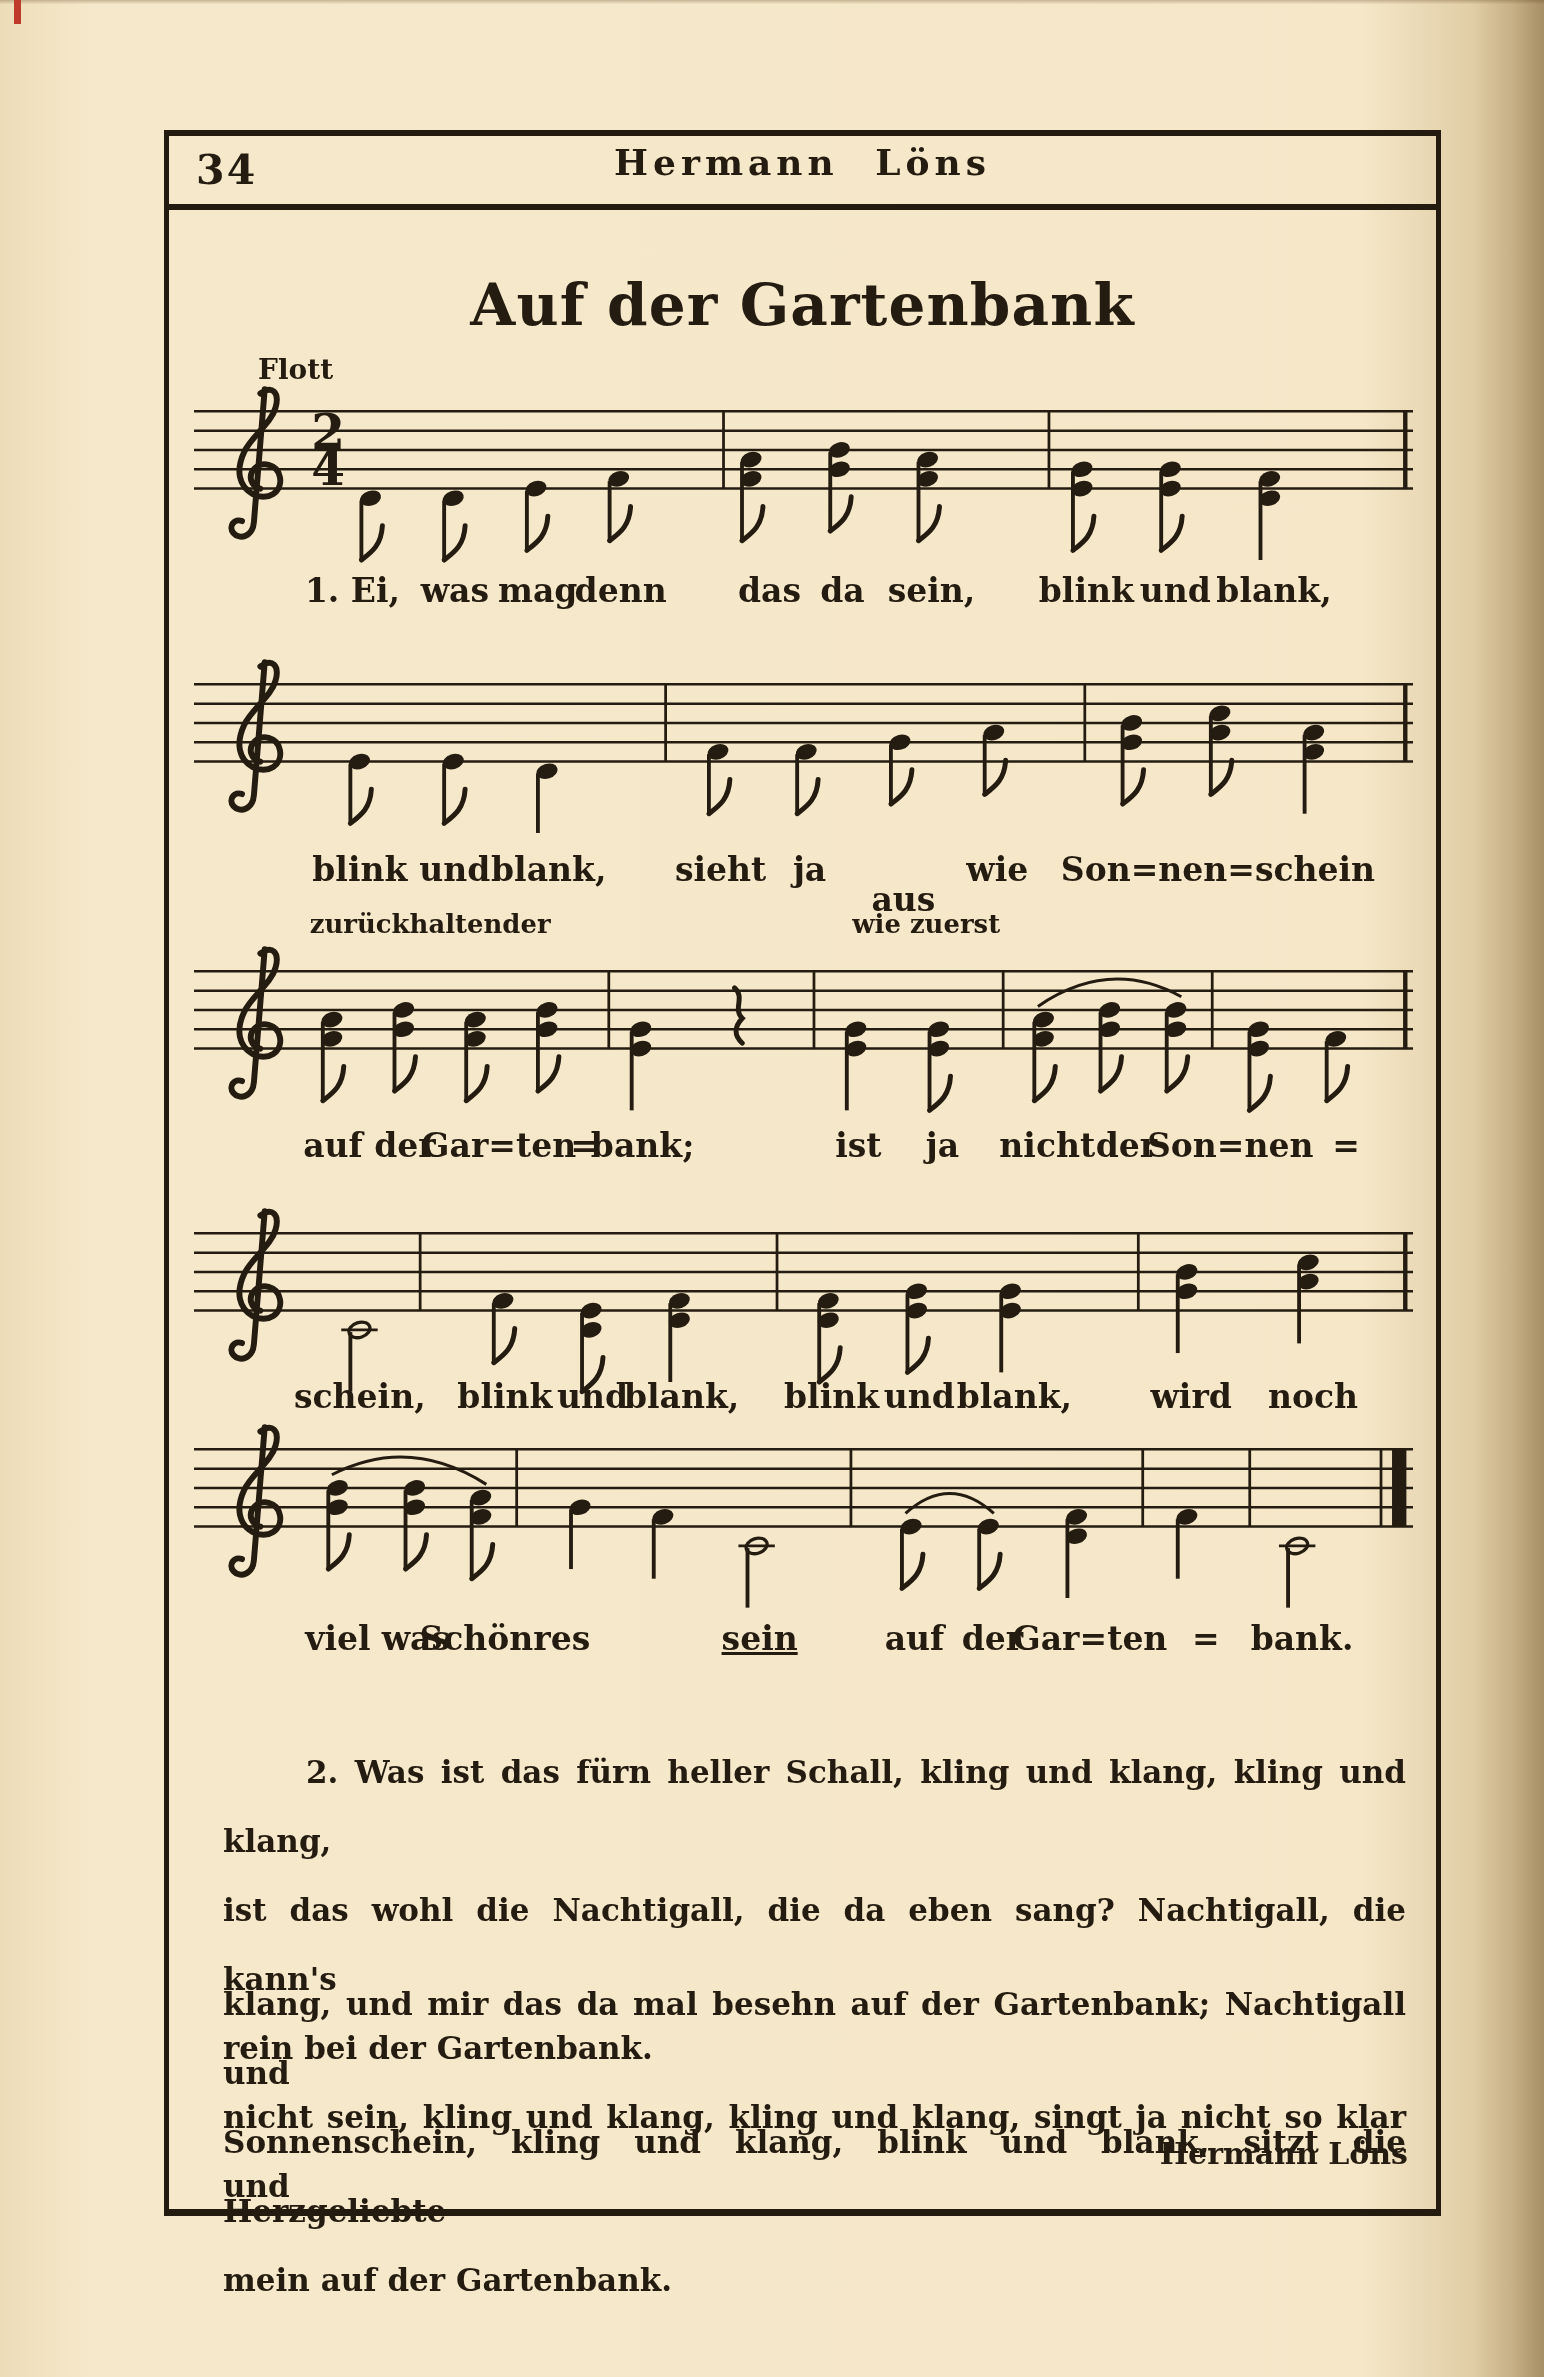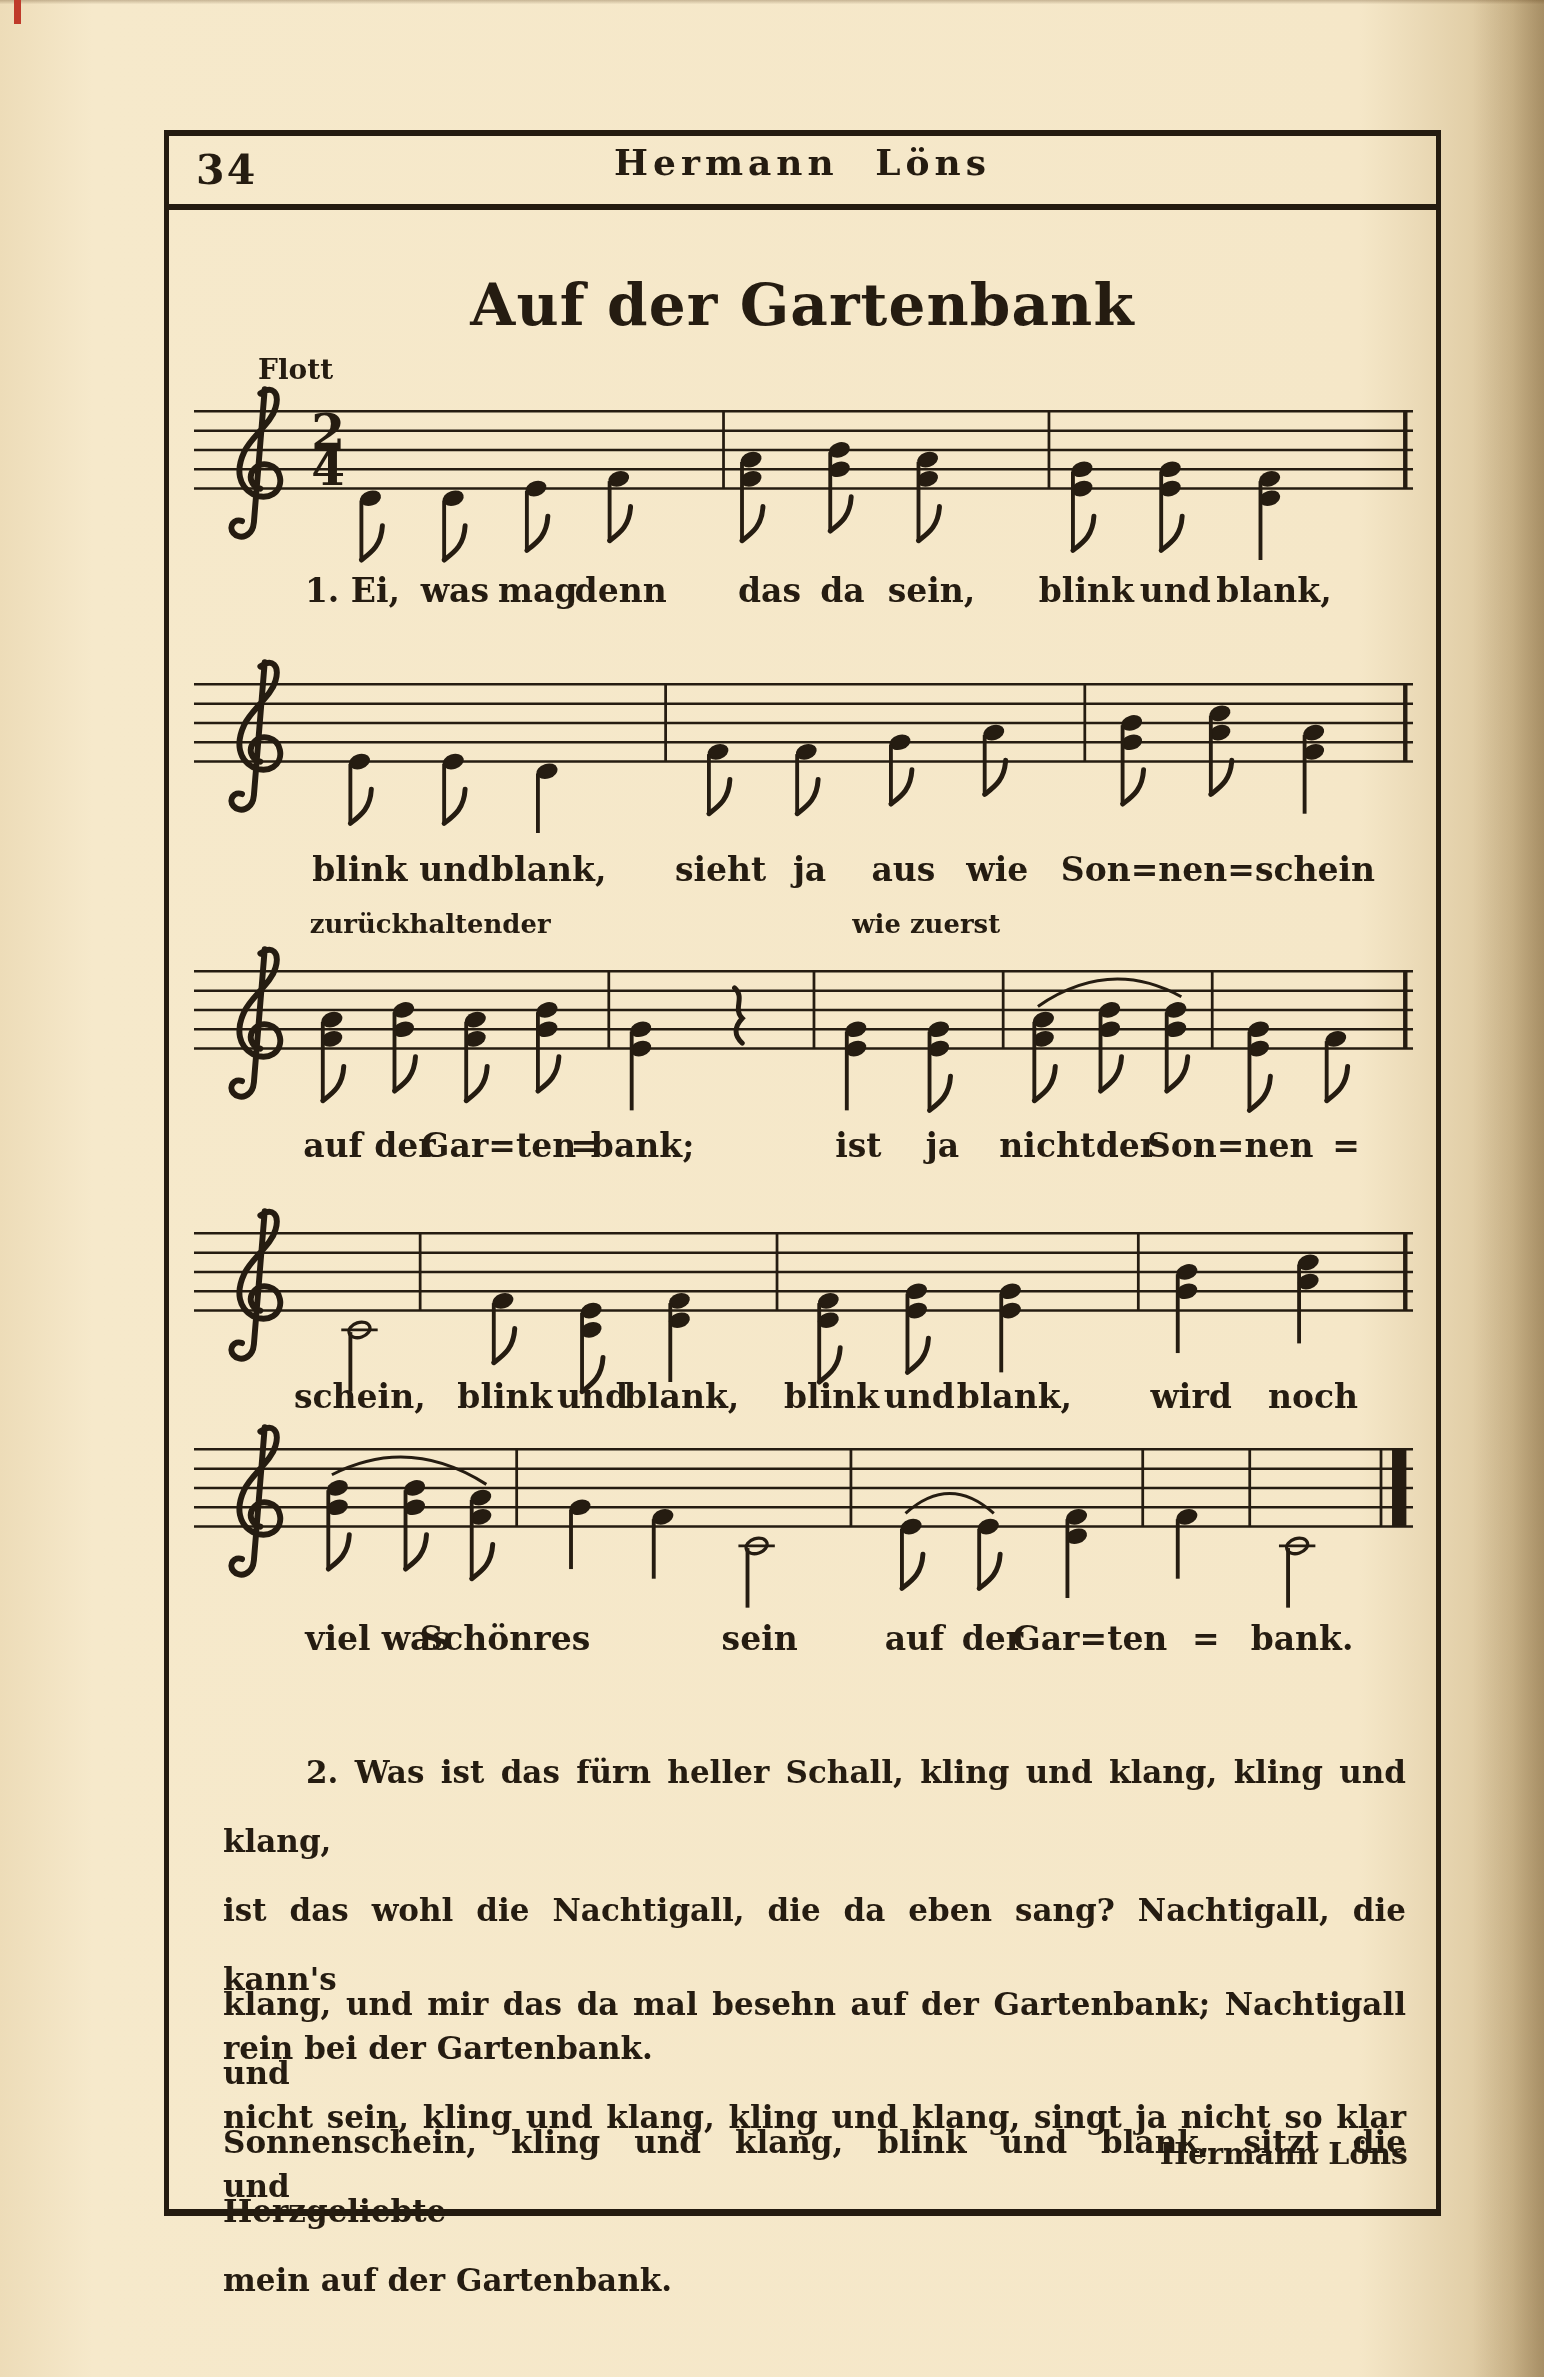--- a/index.html
+++ b/index.html
@@ -147,21 +147,21 @@
       <ellipse cx="2030" cy="207.5" rx="19.5" ry="13.5" transform="rotate(-18 2030 207.5)" fill="#251c11"></ellipse>
       <ellipse cx="2030" cy="242.5" rx="19.5" ry="13.5" transform="rotate(-18 2030 242.5)" fill="#251c11"></ellipse>
       <line x1="2013.5" y1="211.5" x2="2013.5" y2="354.5" stroke="#251c11" stroke-width="7"></line>
     </svg>
   <div class="lyrics" style="top:850px">
       <span style="left: 13.6%;">blink</span>
       <span style="left: 21.4%;">und</span>
       <span style="left: 29.1%;">blank,</span>
       <span style="left: 43.2%;">sieht</span>
       <span style="left: 50.5%;">ja</span>
-      <span style="left: 58.2%;">aus</span>
+      <span style="left: 58.2%; margin-top: 30px;">aus</span>
       <span style="left: 65.9%;">wie</span>
       <span style="left: 84%;">Son=nen=schein</span>
     </div>
 
   <svg class="staff" style="top:905px" viewBox="0 0 2210 420">
       <line x1="0" y1="120" x2="2210" y2="120" stroke="#251c11" stroke-width="4.5"></line>
       <line x1="0" y1="155" x2="2210" y2="155" stroke="#251c11" stroke-width="4.5"></line>
       <line x1="0" y1="190" x2="2210" y2="190" stroke="#251c11" stroke-width="4.5"></line>
       <line x1="0" y1="225" x2="2210" y2="225" stroke="#251c11" stroke-width="4.5"></line>
       <line x1="0" y1="260" x2="2210" y2="260" stroke="#251c11" stroke-width="4.5"></line>
@@ -335,21 +335,21 @@
       <line x1="1967" y1="295" x2="2033" y2="295" stroke="#251c11" stroke-width="5"></line>
       <ellipse cx="2000" cy="295" rx="19.5" ry="13.5" transform="rotate(-18 2000 295)" fill="none" stroke="#251c11" stroke-width="6"></ellipse>
       <line x1="1983.5" y1="299" x2="1983.5" y2="407" stroke="#251c11" stroke-width="7"></line>
       <path d="M 250 166 Q 390 94 530 183.5" stroke="#251c11" stroke-width="5.5" fill="none"></path>
       <path d="M 1290 236 Q 1370 164 1450 236" stroke="#251c11" stroke-width="5.5" fill="none"></path>
     </svg>
   <div class="lyrics" style="top:1619px">
       <span style="left: 11.8%;">viel</span>
       <span style="left: 18.2%;">was</span>
       <span style="left: 25.5%;">Schönres</span>
-      <span style="left: 46.4%;">sein</span>
+      <span style="left: 46.4%; text-decoration: underline;">sein</span>
       <span style="left: 59.1%;">auf</span>
       <span style="left: 65.5%;">der</span>
       <span style="left: 73.5%;">Gar=ten</span>
       <span style="left: 83%;">=</span>
       <span style="left: 90.9%;">bank.</span>
     </div>
 
   <div class="verse" style="top:1738px">
     <div class="vline jl indent">2. Was ist das fürn heller Schall, kling und klang, kling und klang,</div>
     <div class="vline jl">ist das wohl die Nachtigall, die da eben sang? Nachtigall, die kann's</div>

